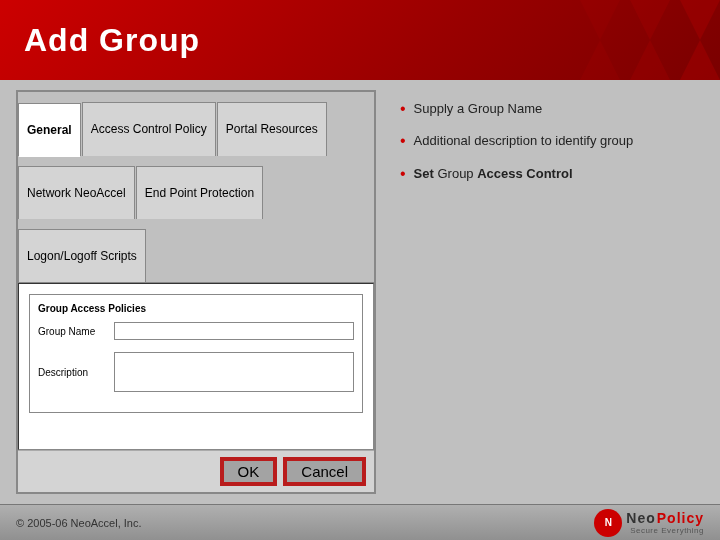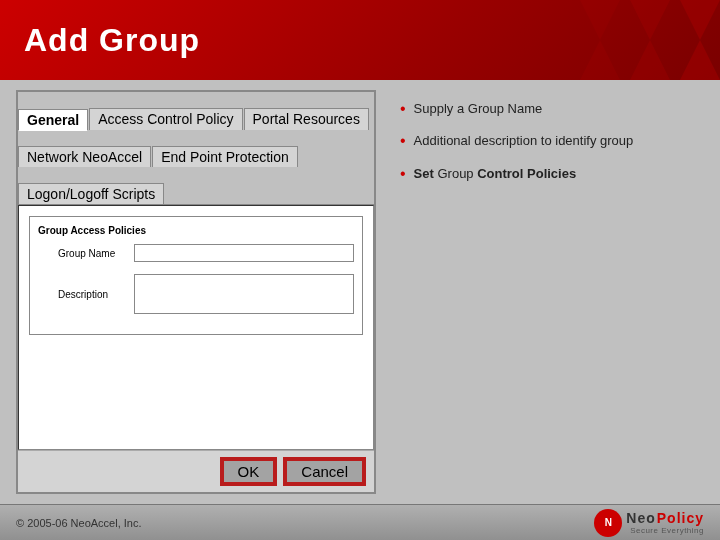--- a/index.html
+++ b/index.html
@@ -76,29 +76,29 @@
 
     
     .tabs {
       display: flex;
       background: #c0c0c0;
       border-bottom: 1px solid #888;
       flex-wrap: wrap;
     }
 
     .tab {
-      padding: 2px 8px;
+      padding: 19px 8px;
       border: 1px solid #888;
       border-bottom: none;
       background: #d4d4d4;
       cursor: pointer;
-      font-size: 14px;
+      font-size: 12px;
       color: #000;
       margin-right: 1px;
-      margin-top: 16px;
+      margin-top: 10px;
     }
 
     .tab.active {
       background: #ffffff;
       border-bottom: 1px solid #fff;
       position: relative;
       top: 1px;
       font-weight: bold;
     }
 
@@ -122,21 +122,20 @@
       font-weight: bold;
       color: #000;
       margin-bottom: 8px;
     }
 
     .form-row {
       display: flex;
       align-items: center;
       margin-bottom: 12px;
       gap: 6px;
-      margin-left: 20px;
     }
 
     .form-label {
       font-size: 10px;
       color: #000;
       width: 70px;
       flex-shrink: 0;
     }
 
     .form-input {
@@ -325,21 +324,21 @@
         <span class="bullet">•</span>
         <span class="info-text">Supply a Group Name</span>
       </li>
       <li>
         <span class="bullet">•</span>
         <span class="info-text">Additional description to identify group</span>
       </li>
       <li>
         <span class="bullet">•</span>
         <span class="info-text">
-          <span class="bold-word">Set</span> Group <span class="bold-word">Control Policies</span>
+          <span class="bold-word">Set</span> Group <span class="bold-word">Access Control</span>
         </span>
       </li>
     </ul>
   </div>
 </div>
 
 <div class="footer">
   <span class="footer-copyright">© 2005-06 NeoAccel, Inc.</span>
   <div class="footer-logo">
     <div class="logo-icon">N</div>

